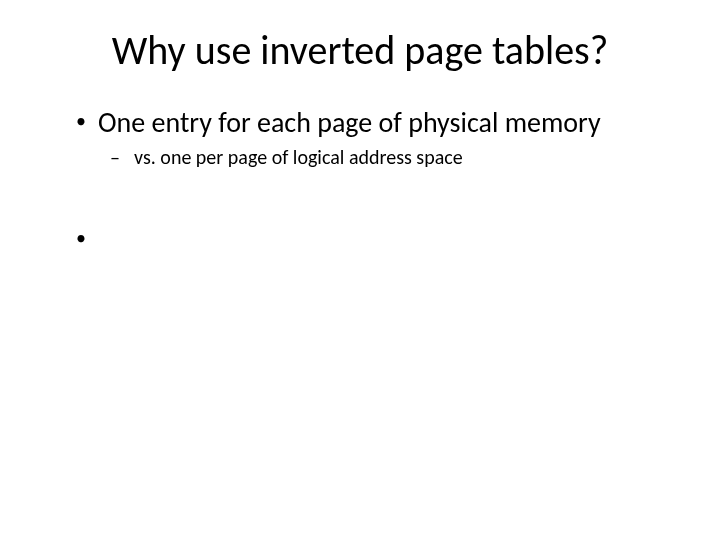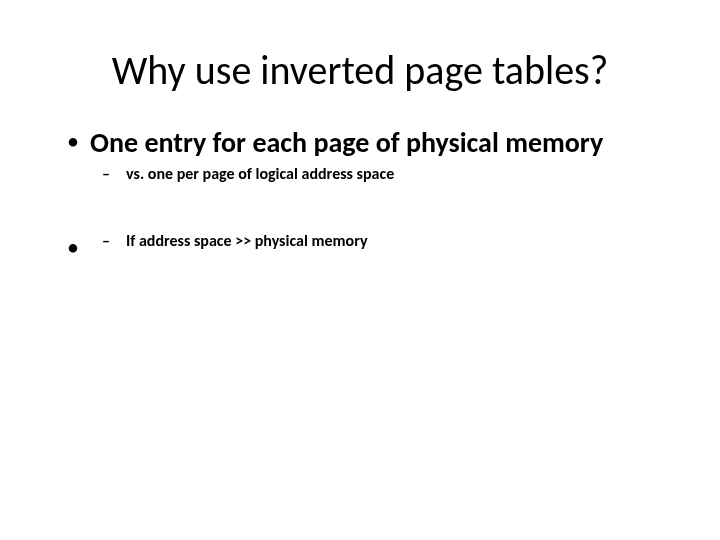--- a/index.html
+++ b/index.html
@@ -8,35 +8,34 @@
     width: 720px;
     height: 540px;
     background: #ffffff;
     font-family: Calibri, "Segoe UI", Arial, sans-serif;
     color: #000000;
   }
   .slide {
     width: 720px;
     height: 540px;
     box-sizing: border-box;
-    padding: 36px 60px 20px 60px;
+    padding: 16px 60px 20px 60px;
     position: relative;
   }
   .title {
     font-size: 40px;
     font-weight: 400;
     text-align: center;
     margin: 10px 0 30px 0;
     letter-spacing: 0px;
   }
   ul.level1 {
     list-style: none;
     padding: 0;
-    margin: 0;
-    font-weight: bold;
+    margin: 8px;
   }
   ul.level1 > li {
     font-size: 28px;
     margin-bottom: 6px;
     padding-left: 30px;
     position: relative;
     line-height: 1.25;
   }
   ul.level1 > li::before {
     content: "•";
@@ -45,21 +44,21 @@
     top: 0;
     font-size: 20px;
     line-height: 1.6;
   }
   ul.level2 {
     list-style: none;
     padding: 0;
     margin: 4px 0 0 0;
   }
   ul.level2 > li {
-    font-size: 16px;
+    font-size: 20px;
     padding-left: 36px;
     position: relative;
     line-height: 1.3;
   }
   ul.level2 > li::before {
     content: "–";
     position: absolute;
     left: 12px;
     top: 0;
   }
@@ -81,20 +80,15 @@
           <span>vs. one per page of logical address space</span>
         </li>
       </ul>
     </li>
   </ul>
 
   <div class="gap"></div>
 
   <ul class="level1">
     <li>
-      <ul class="level2">
-        <li>
-          <span>If address space &gt;&gt; physical memory</span>
-        </li>
-      </ul>
     </li>
   </ul>
 </div>
 
 </body></html>

